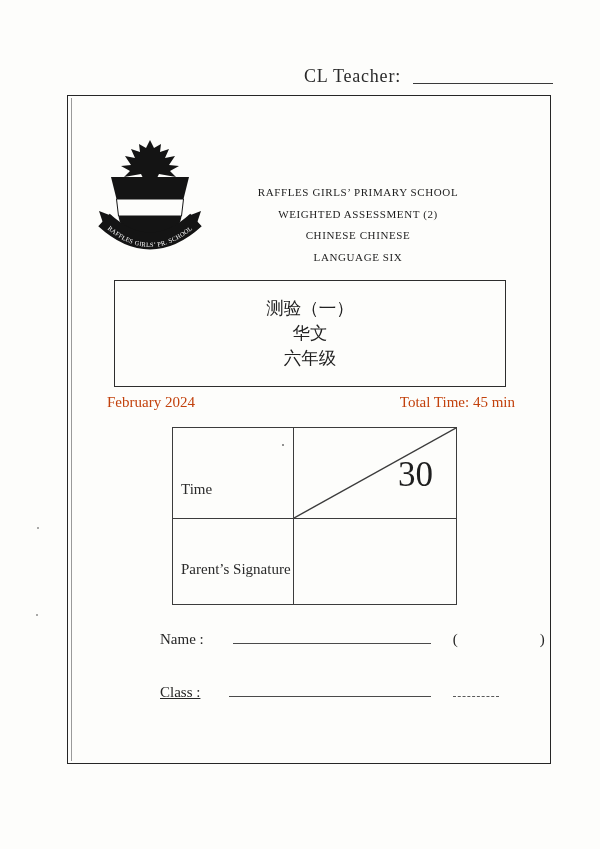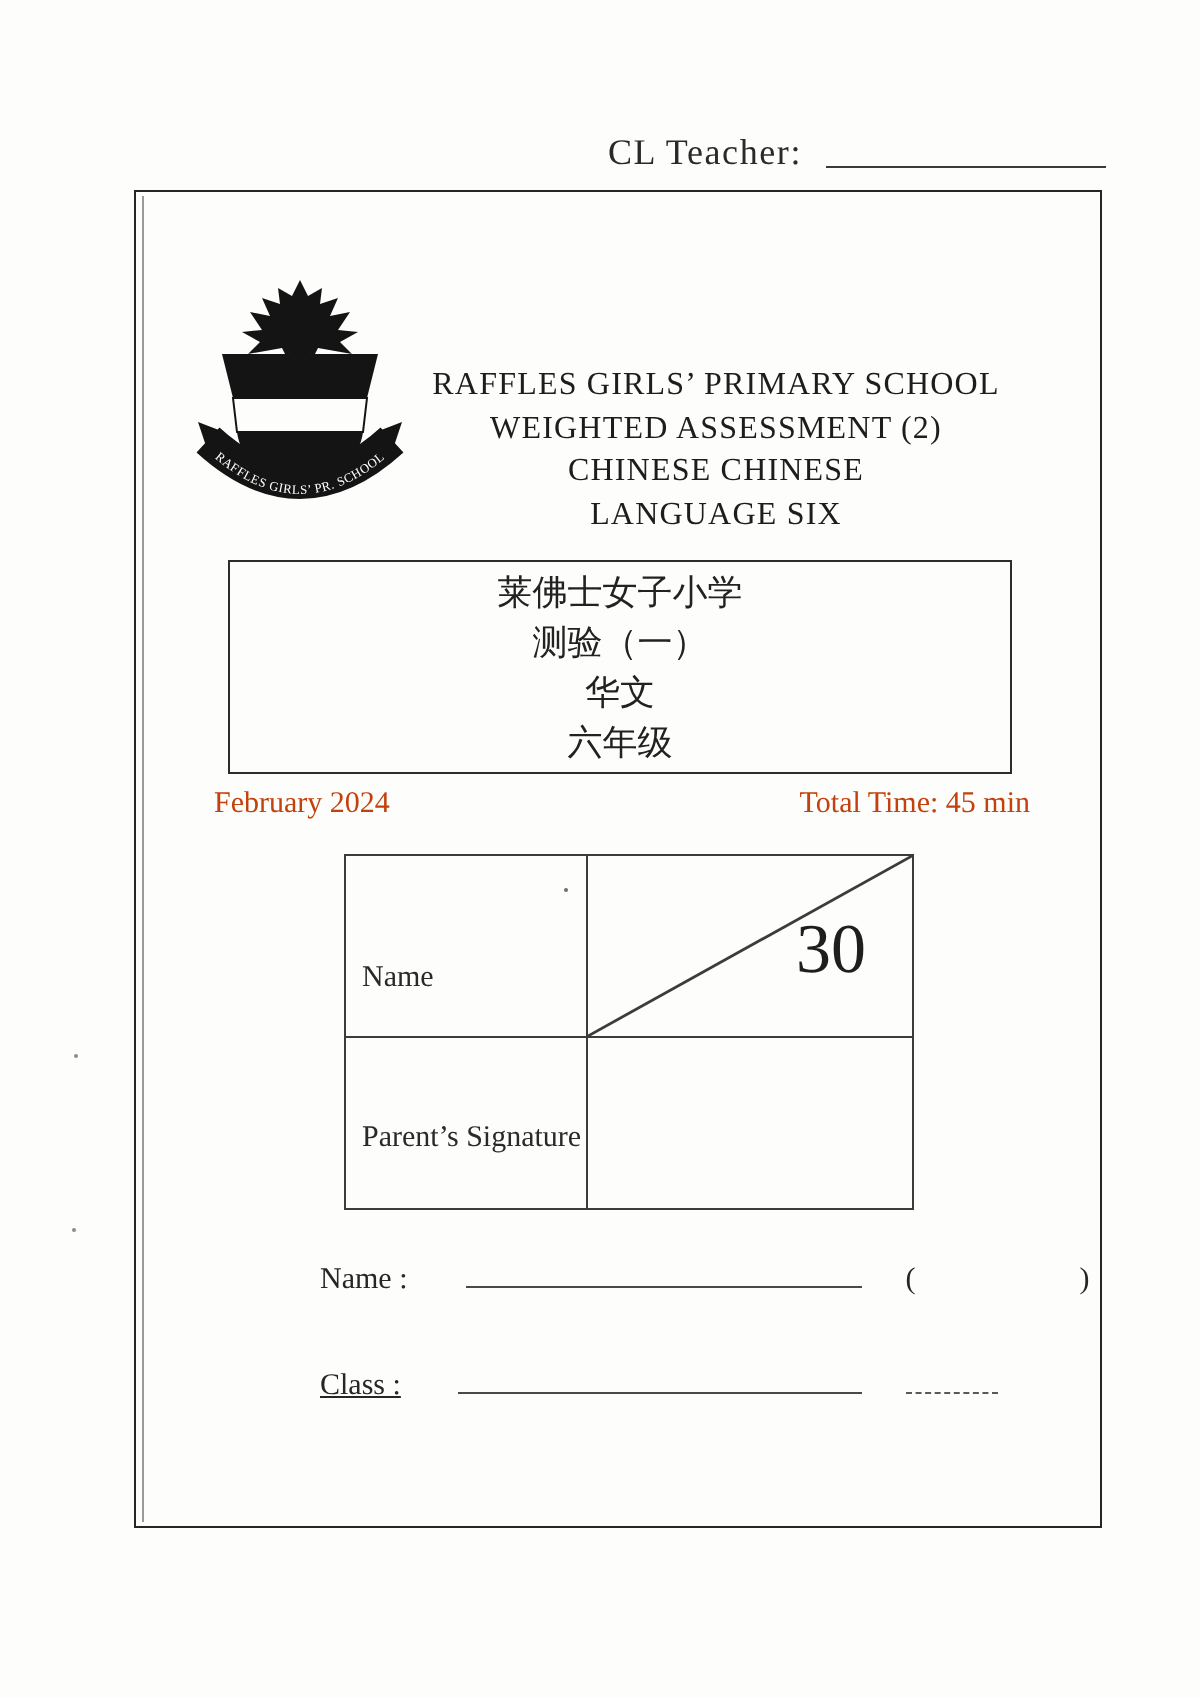--- a/index.html
+++ b/index.html
@@ -16,21 +16,21 @@
   .cl-blank{display:inline-block;width:140px;border-bottom:1.6px solid #3a3a3a;margin-left:12px;height:14px;}
 
   
   .page-box{left:67px;top:95px;width:482px;height:667px;border:1.7px solid #262626;}
   .page-box .double-line{position:absolute;left:3px;top:2px;bottom:2px;width:1px;background:#9a9a9a;}
 
   
   .crest{left:97px;top:137px;width:106px;height:131px;}
 
   
-  .header-block{left:202px;top:182px;width:312px;text-align:center;font-size:16px;line-height:21.5px;letter-spacing:.6px;color:#1d1d1d;font-weight:500;}
+  .header-block{left:202px;top:182px;width:312px;text-align:center;font-size:11px;line-height:21.5px;letter-spacing:.6px;color:#1d1d1d;font-weight:500;}
 
   
   .cn-box{left:114px;top:280px;width:390px;height:105px;border:1.7px solid #2d2d2d;display:flex;flex-direction:column;justify-content:center;text-align:center;font-size:17.5px;line-height:25px;color:#222;}
 
   
   .meta-row{left:107px;top:394px;width:408px;display:flex;justify-content:space-between;font-size:15px;color:#c2410c;}
 
   
   .score-table{left:172px;top:427px;width:283px;height:176px;border:1.5px solid #3c3c3c;display:grid;grid-template-columns:121px 1fr;grid-template-rows:91px 1fr;}
   .score-table .cell{position:relative;font-size:15px;color:#2a2a2a;}
@@ -87,34 +87,33 @@
 </svg>
 
 <div class="abs header-block">
   <div>RAFFLES GIRLS’ PRIMARY SCHOOL</div>
   <div>WEIGHTED ASSESSMENT (2)</div>
   <div>CHINESE CHINESE</div>
   <div>LANGUAGE SIX</div>
 </div>
 
 <div class="abs cn-box">
-  <div>莱佛士女子小学</div>
   <div>测验（一）</div>
   <div>华文</div>
   <div>六年级</div>
 </div>
 
 <div class="abs meta-row">
   <span>February 2024</span>
   <span>Total Time: 45 min</span>
 </div>
 
 <div class="abs score-table">
   <div class="cell c-tl">
-    <span>Name</span>
+    <span>Time</span>
   </div>
   <div class="cell c-tr">
     <svg class="diag" preserveAspectRatio="none" viewBox="0 0 100 100">
       <line x1="0" y1="100" x2="100" y2="0" stroke="#3c3c3c" stroke-width="1.4" vector-effect="non-scaling-stroke"></line>
     </svg>
     <span class="max-score">30</span>
   </div>
   <div class="cell c-bl">
     <span>Parent’s Signature</span>
   </div>

